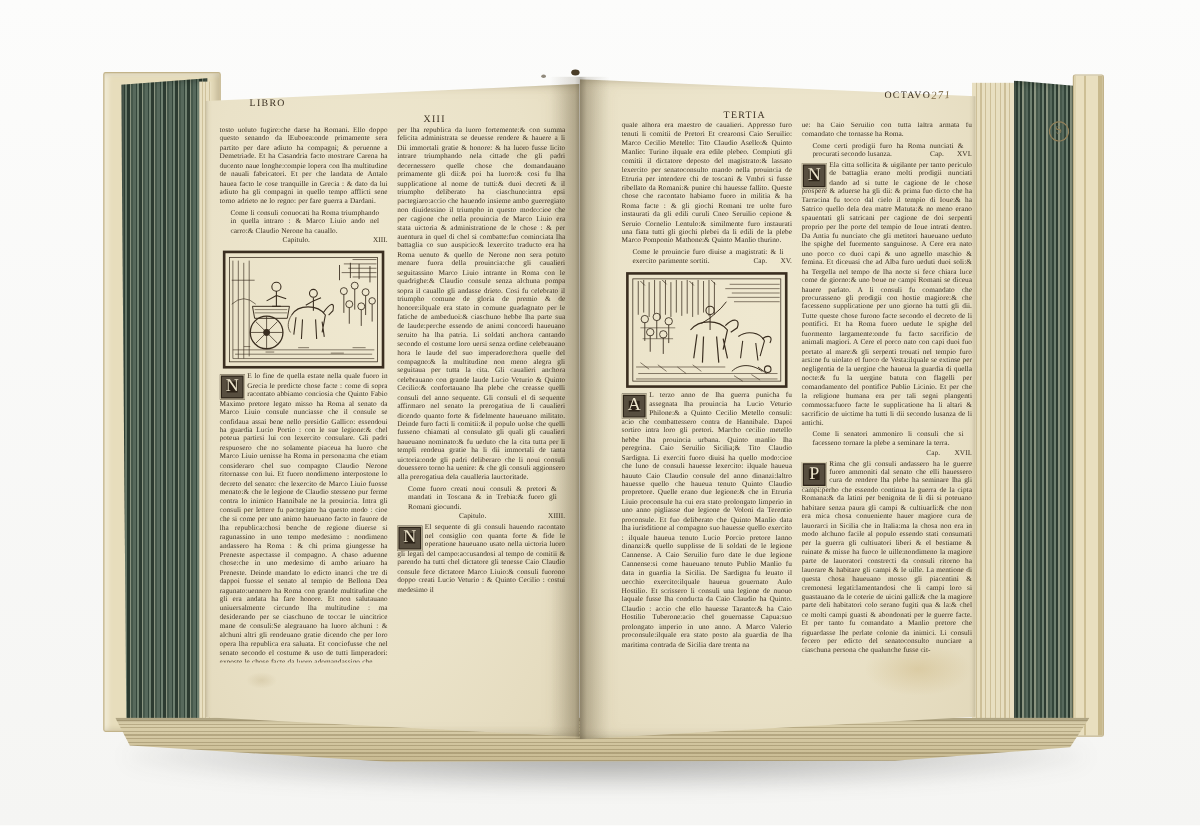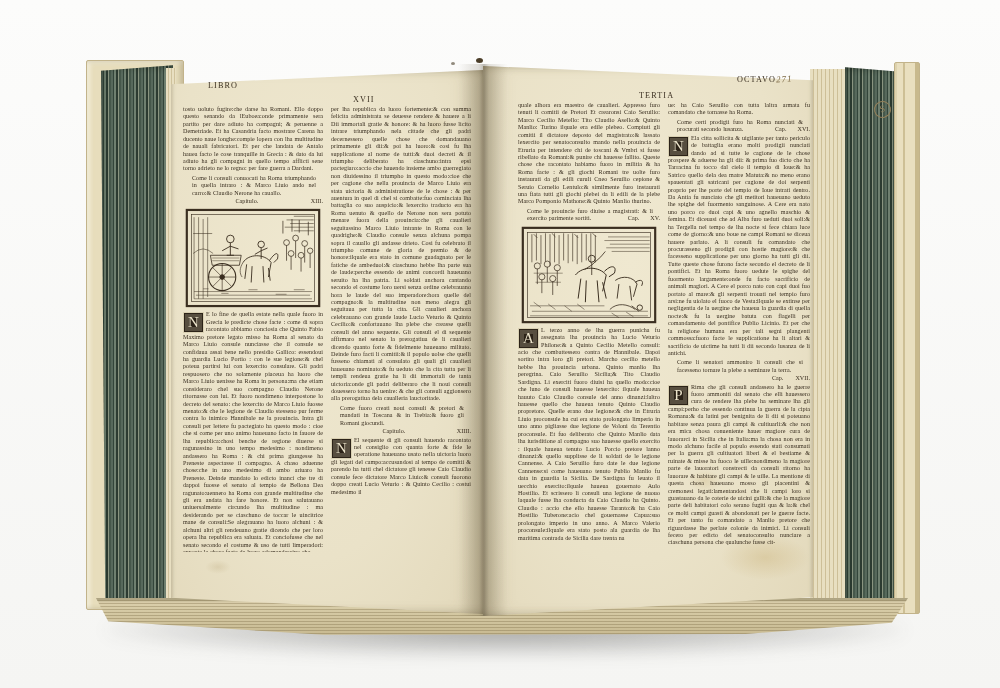--- a/index.html
+++ b/index.html
@@ -59,22 +59,22 @@
 
   <div class="page page-left"></div>
   <div class="page page-right"></div>
 
   <div class="stain" style="left:720px;top:535px;width:90px;height:45px;background:radial-gradient(rgba(189,158,88,.28),rgba(189,158,88,0) 70%);"></div>
   <div class="stain" style="left:688px;top:470px;width:34px;height:22px;background:radial-gradient(rgba(180,150,85,.2),rgba(180,150,85,0) 70%);"></div>
   <div class="stain" style="left:415px;top:112px;width:40px;height:26px;background:radial-gradient(rgba(175,148,90,.18),rgba(175,148,90,0) 70%);"></div>
   <div class="stain" style="left:205px;top:560px;width:26px;height:14px;background:radial-gradient(rgba(160,135,80,.18),rgba(160,135,80,0) 70%);"></div>
 
   <div class="runhead" style="left:208px;top:81px;">LIBRO</div>
-  <div class="runhead" style="left:353px;top:95px;">XVII</div>
-  <div class="runhead" style="left:639px;top:91px;text-align:right;">TERTIA</div>
+  <div class="runhead" style="left:353px;top:95px;">XIII</div>
+  <div class="runhead" style="left:603px;top:91px;text-align:right;">TERTIA</div>
   <div class="runhead" style="left:737px;top:75px;">OCTAVO</div>
   <div class="folio" style="left:776px;top:74px;">271</div>
   <div class="ownermark">S</div>
 
   <div class="col" style="left:183px;top:106px;width:140px;height:446px;">
     <div class="para">tosto uoluto fugire:che darse ha Romani. Ello doppo questo senando da lEuboea:onde primamente sera partito per dare adiuto ha compagni; &amp; peruenne a Demetriade. Et ha Casandria facto mostrare Carena ha ducento naue longhe:compie lopera con lha multitudine de nauali fabricatori. Et per che landata de Antalo hauea facto le cose tranquille in Grecia : &amp; dato da lui adiuto ha gli compagni in quello tempo afflicti sene torno adrieto ne lo regno: per fare guerra a Dardani.</div>
     <div class="heading">Come li consuli conuocati ha Roma triumphando in quella intraro : &amp; Marco Liuio ando nel carro:&amp; Claudio Nerone ha cauallo.</div>
     <div class="chapline">
       <span class="lbl">Capitulo.</span>
       <span class="num">XIII.</span>

